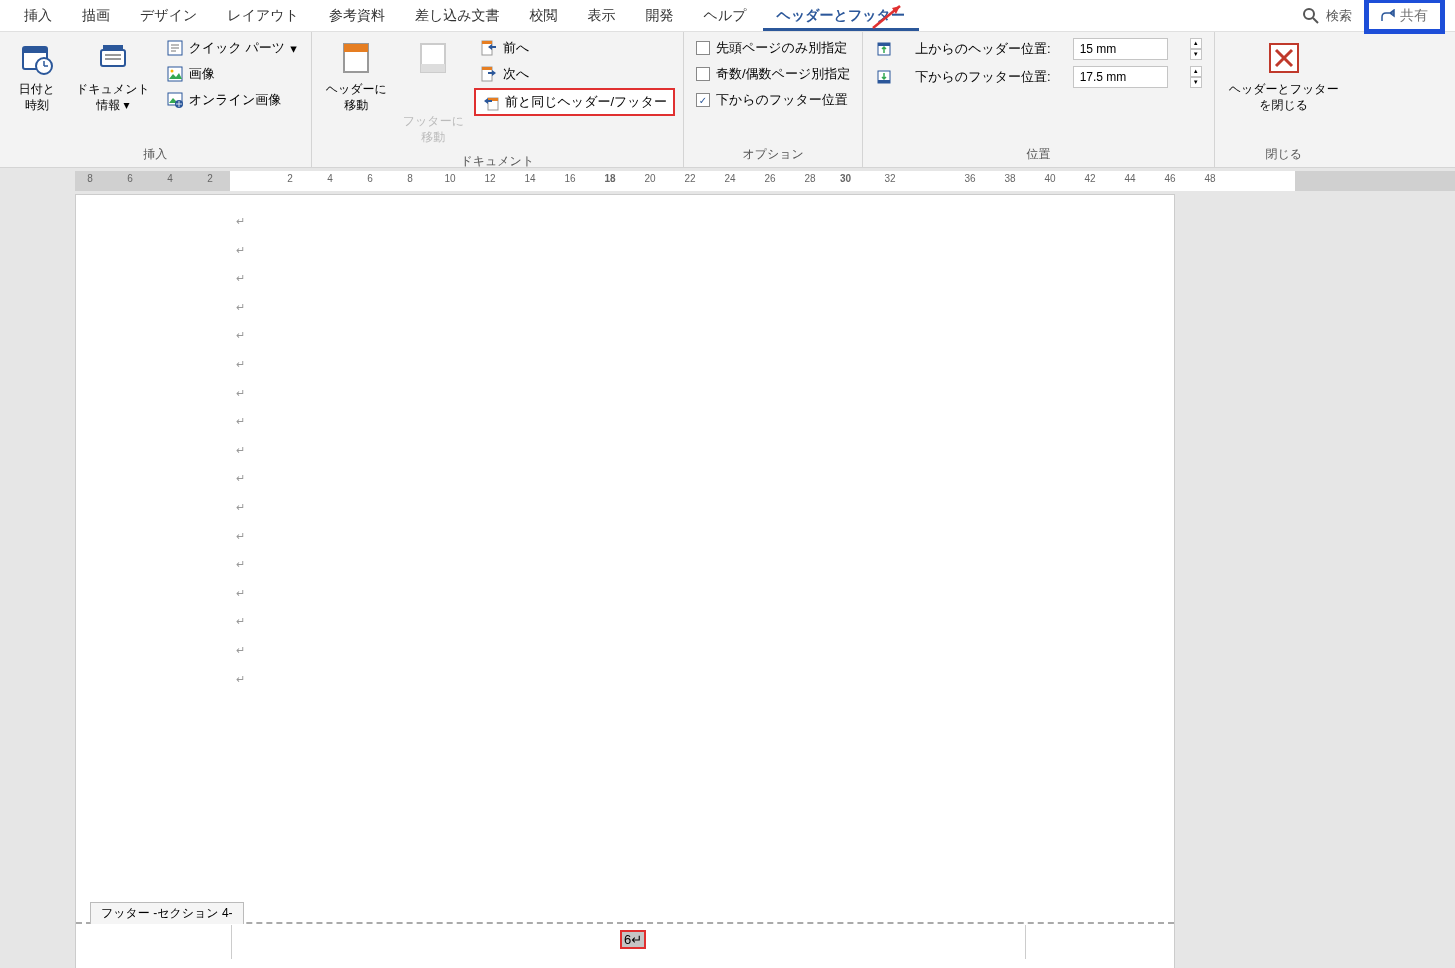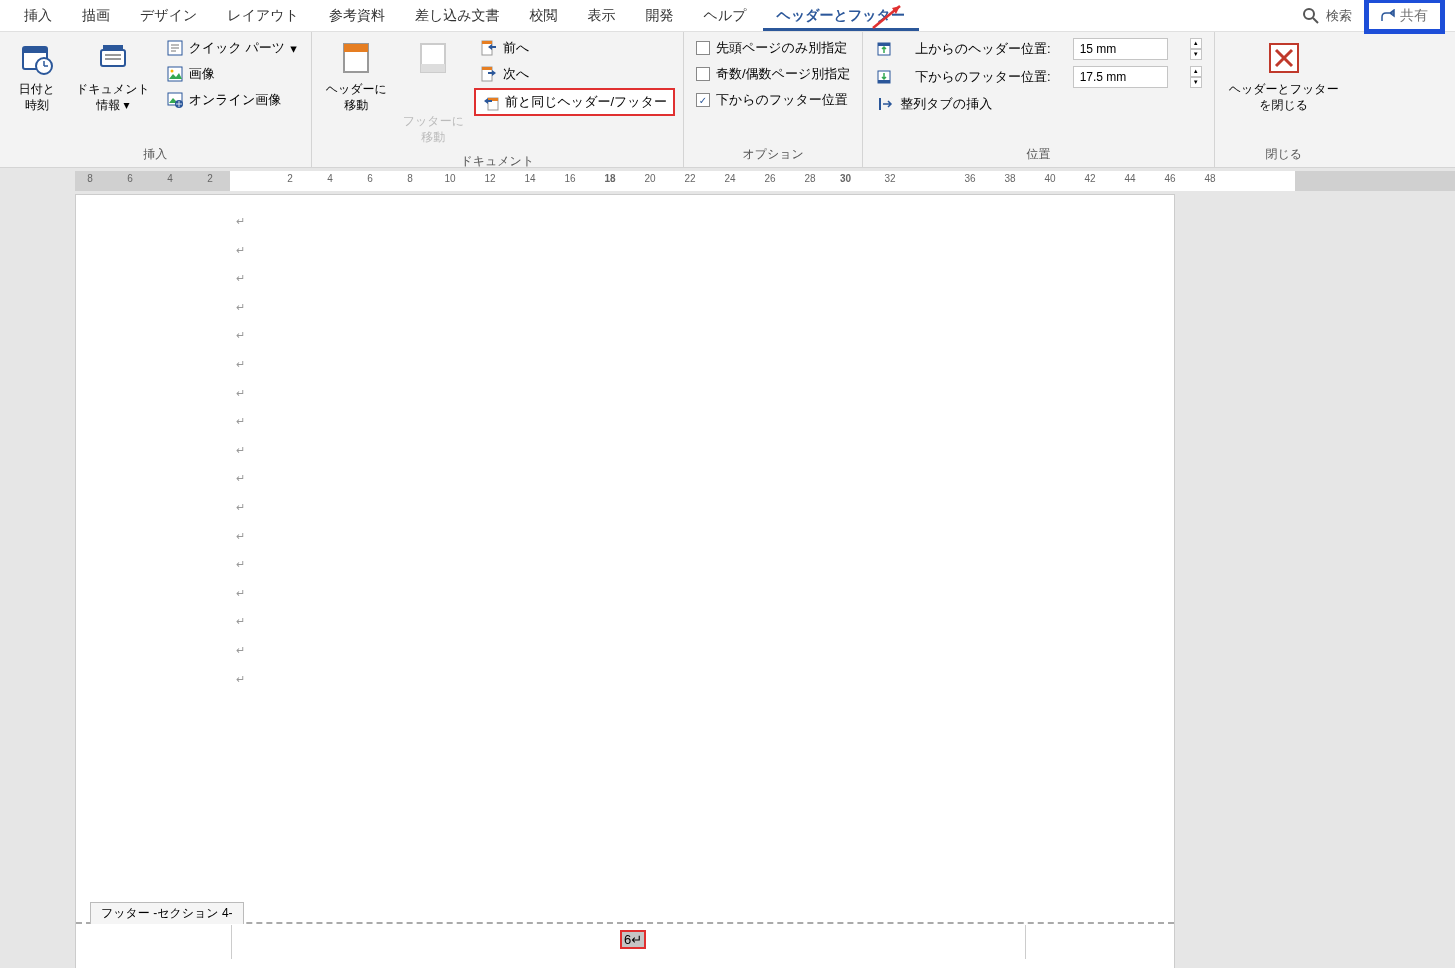--- a/index.html
+++ b/index.html
@@ -471,27 +471,20 @@
               <rect x="3" y="12" width="12" height="3" fill="#2b579a"></rect>
               <path d="M9 5 L9 11 M7 9 L9 11 L11 9" stroke="#34a853" fill="none" stroke-width="1.5"></path>
             </svg>
           <span>下からのフッター位置:</span>
           <input class="pos-input" value="17.5 mm" style="">
           <div class="spinner">
             <div class="spinner-up">▲</div>
             <div class="spinner-down">▼</div>
           </div>
         </div>
-        <div class="small-btn">
-          <svg class="small-btn-icon" viewBox="0 0 18 18">
-              <line x1="3" y1="3" x2="3" y2="15" stroke="#2b579a" stroke-width="2"></line>
-              <path d="M6 9 L13 9 M11 6 L14 9 L11 12" stroke="#2b579a" fill="none" stroke-width="1.5"></path>
-            </svg>
-          <span>整列タブの挿入</span>
-        </div>
       </div>
     </div>
     <div class="ribbon-group-label">位置</div>
   </div>
 
   <div class="ribbon-group" style="border-right:none;">
     <div class="ribbon-group-content">
       <div class="big-btn">
         <svg class="big-btn-icon" viewBox="0 0 36 36">
             <rect x="4" y="4" width="28" height="28" fill="#fff" stroke="#c0392b" stroke-width="2"></rect>

